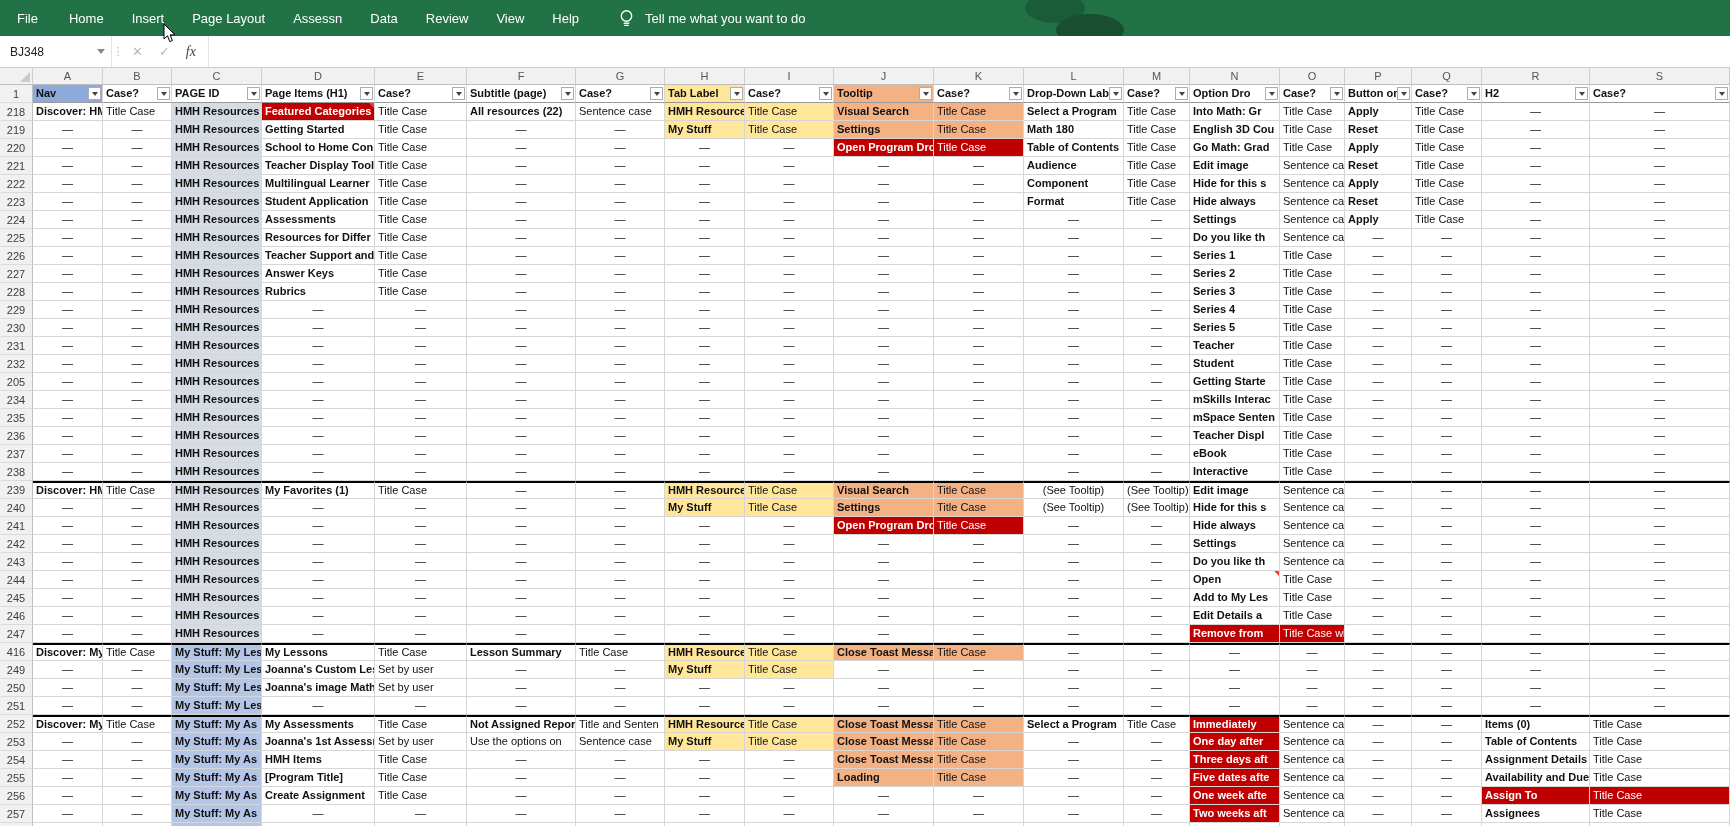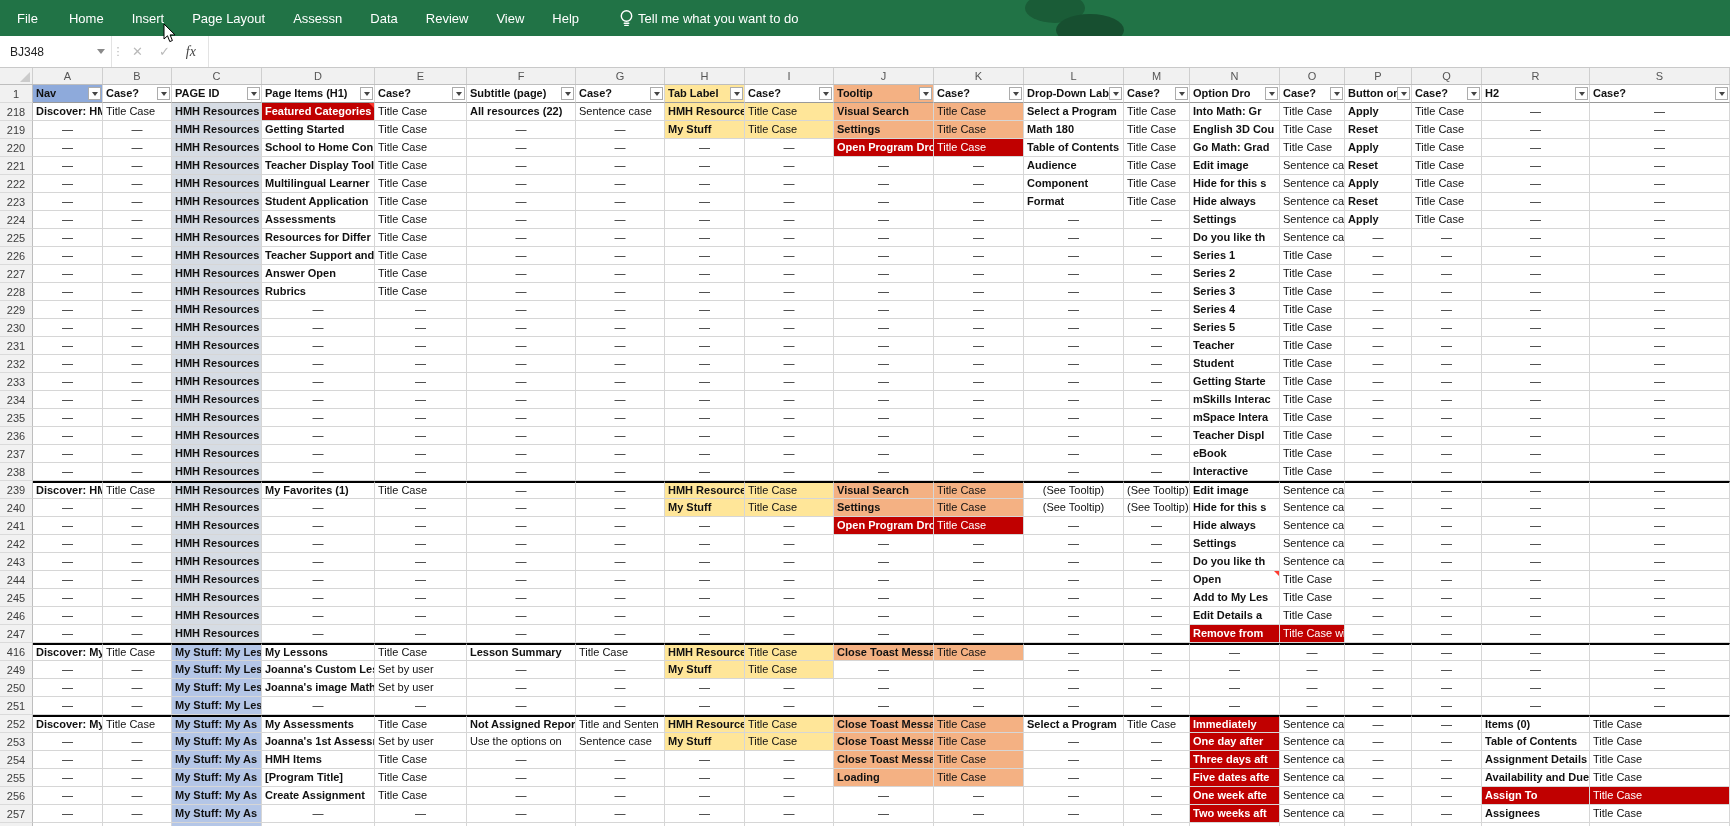--- a/index.html
+++ b/index.html
@@ -5,21 +5,21 @@
   *{margin:0;padding:0;box-sizing:border-box;}
   html,body{width:1730px;height:826px;overflow:hidden;background:#fff;
     font-family:"Liberation Sans","DejaVu Sans",sans-serif;}
   body{position:relative;}
 
   
   .ribbon{height:36px;background:#217346;display:flex;align-items:center;color:#fff;position:relative;overflow:hidden;}
   .ribbon .art{position:absolute;left:1020px;top:0;height:36px;pointer-events:none;}
   .tab{padding:0 14px;height:100%;display:flex;align-items:center;font-size:13px;cursor:default;position:relative;z-index:2;}
   .tab.file{padding:0 17px;}
-  .tellme{display:flex;align-items:center;gap:4px;margin-left:26px;font-size:13px;z-index:2;}
+  .tellme{display:flex;align-items:center;gap:11px;margin-left:26px;font-size:13px;z-index:2;}
 
   
   .fbar{height:32px;background:#fff;border-bottom:1px solid #C9C9C9;display:flex;align-items:stretch;}
   .namebox-wrap{width:112px;position:relative;border-right:1px solid #E3E3E3;display:flex;align-items:center;}
   .namebox{border:none;outline:none;width:88px;padding-left:10px;font-size:12px;color:#222;
     font-family:"Liberation Sans","DejaVu Sans",sans-serif;background:transparent;}
   .nb-dd{position:absolute;right:6px;top:13px;width:0;height:0;border-left:4px solid transparent;border-right:4px solid transparent;border-top:5px solid #8a8a8a;}
   .handle{width:12px;display:flex;align-items:center;justify-content:center;color:#b5b5b5;font-size:11px;letter-spacing:0;}
   .fb-btn{background:none;border:none;font-size:13px;padding:0 8px;cursor:default;}
   .fb-btn.dim{color:#b9b9b9;}
@@ -353,21 +353,21 @@
         <div class="cell ctr" style="width: 67px;">—</div>
         <div class="cell ctr" style="width: 70px;">—</div>
         <div class="cell ctr" style="width: 108px;">—</div>
         <div class="cell ctr" style="width: 140px;">—</div>
       </div>
       <div class="row">
         <div class="gut">227</div>
         <div class="cell ctr" style="width: 70px;">—</div>
         <div class="cell ctr" style="width: 69px;">—</div>
         <div class="cell b gray" style="width: 90px;">HMH Resources</div>
-        <div class="cell b" style="width: 113px;">Answer Open</div>
+        <div class="cell b" style="width: 113px;">Answer Keys</div>
         <div class="cell" style="width: 92px;">Title Case</div>
         <div class="cell ctr" style="width: 109px;">—</div>
         <div class="cell ctr" style="width: 89px;">—</div>
         <div class="cell ctr" style="width: 80px;">—</div>
         <div class="cell ctr" style="width: 89px;">—</div>
         <div class="cell ctr" style="width: 100px;">—</div>
         <div class="cell ctr" style="width: 90px;">—</div>
         <div class="cell ctr" style="width: 100px;">—</div>
         <div class="cell ctr" style="width: 66px;">—</div>
         <div class="cell b" style="width: 90px;">Series 2</div>
@@ -481,21 +481,21 @@
         <div class="cell ctr" style="width: 100px;">—</div>
         <div class="cell ctr" style="width: 66px;">—</div>
         <div class="cell b" style="width: 90px;">Student</div>
         <div class="cell" style="width: 65px;">Title Case</div>
         <div class="cell ctr" style="width: 67px;">—</div>
         <div class="cell ctr" style="width: 70px;">—</div>
         <div class="cell ctr" style="width: 108px;">—</div>
         <div class="cell ctr" style="width: 140px;">—</div>
       </div>
       <div class="row">
-        <div class="gut">233</div>
+        <div class="gut">205</div>
         <div class="cell ctr" style="width: 70px;">—</div>
         <div class="cell ctr" style="width: 69px;">—</div>
         <div class="cell b gray" style="width: 90px;">HMH Resources</div>
         <div class="cell ctr" style="width: 113px;">—</div>
         <div class="cell ctr" style="width: 92px;">—</div>
         <div class="cell ctr" style="width: 109px;">—</div>
         <div class="cell ctr" style="width: 89px;">—</div>
         <div class="cell ctr" style="width: 80px;">—</div>
         <div class="cell ctr" style="width: 89px;">—</div>
         <div class="cell ctr" style="width: 100px;">—</div>
@@ -539,21 +539,21 @@
         <div class="cell ctr" style="width: 113px;">—</div>
         <div class="cell ctr" style="width: 92px;">—</div>
         <div class="cell ctr" style="width: 109px;">—</div>
         <div class="cell ctr" style="width: 89px;">—</div>
         <div class="cell ctr" style="width: 80px;">—</div>
         <div class="cell ctr" style="width: 89px;">—</div>
         <div class="cell ctr" style="width: 100px;">—</div>
         <div class="cell ctr" style="width: 90px;">—</div>
         <div class="cell ctr" style="width: 100px;">—</div>
         <div class="cell ctr" style="width: 66px;">—</div>
-        <div class="cell b" style="width: 90px;">mSpace Intera</div>
+        <div class="cell b" style="width: 90px;">mSpace Senten</div>
         <div class="cell" style="width: 65px;">Title Case</div>
         <div class="cell ctr" style="width: 67px;">—</div>
         <div class="cell ctr" style="width: 70px;">—</div>
         <div class="cell ctr" style="width: 108px;">—</div>
         <div class="cell ctr" style="width: 140px;">—</div>
       </div>
       <div class="row">
         <div class="gut">236</div>
         <div class="cell ctr" style="width: 70px;">—</div>
         <div class="cell ctr" style="width: 69px;">—</div>

